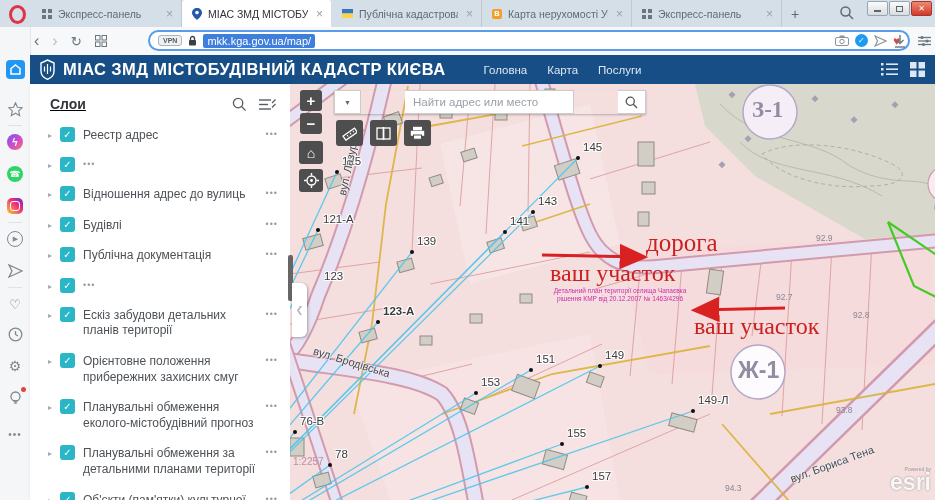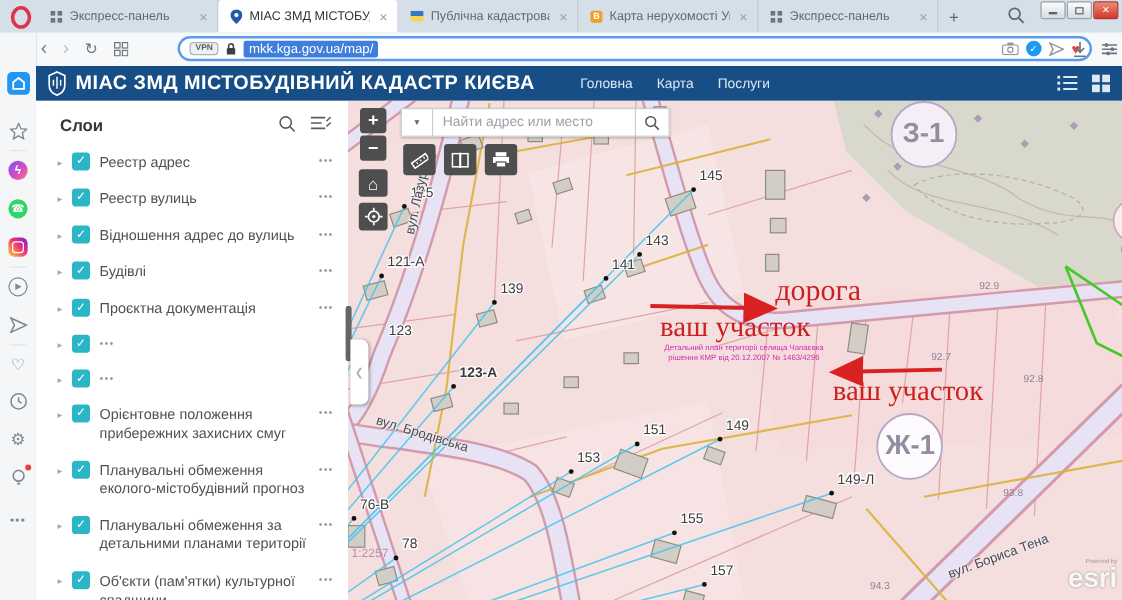--- a/index.html
+++ b/index.html
@@ -51,21 +51,21 @@
          font-size:7px;display:flex;align-items:center;justify-content:center;padding-left:1px;}
   .reddot{position:absolute;right:4px;top:2px;width:5px;height:5px;border-radius:50%;background:#e8413c;}
   
   .siteheader{position:absolute;left:30px;top:55px;width:905px;height:29px;background:#174e85;display:flex;align-items:center;
               color:#fff;padding:0 10px;box-sizing:border-box;}
   .sh-title{font-size:16.5px;font-weight:bold;letter-spacing:.4px;margin-left:8px;white-space:nowrap;}
   .sh-nav{display:flex;gap:20px;margin-left:38px;font-size:11.5px;color:#dbe7f4;}
   .sh-icons{margin-left:auto;display:flex;gap:12px;align-items:center;}
   
   .panel{position:absolute;left:30px;top:84px;width:260px;height:416px;background:#fff;box-shadow:1px 0 3px rgba(0,0,0,.15);}
-  .panel-head{display:flex;padding:12px 14px 8px 20px;}
+  .panel-head{display:flex;align-items:center;padding:12px 14px 8px 20px;text-decoration:underline;}
   .panel-title{font-size:14px;font-weight:bold;color:#32373b;flex:1;}
   .panel-head .pic{margin-left:12px;}
   .layeritem{display:flex;align-items:flex-start;gap:8px;padding:7.5px 12px 7.5px 18px;}
   .expand{color:#a2aab0;font-size:8px;margin-top:3px;}
   .lcheck{width:15px;height:15px;min-width:15px;border-radius:3px;background:#2bb6c7;color:#fff;font-size:10px;
           display:flex;align-items:center;justify-content:center;margin-top:-1px;}
   .llabel{flex:1;font-size:12px;color:#4d5257;line-height:1.3;}
   .ldots{color:#939da5;font-size:9px;letter-spacing:1px;margin-top:1px;}
   .pscroll{position:absolute;right:-3px;top:171px;width:5px;height:46px;background:#666;border-radius:2px;z-index:5;}
   
@@ -83,21 +83,21 @@
   .scalefrag{position:absolute;font-size:10px;color:#bb8fa4;z-index:3;}
   .esri{position:absolute;right:4px;bottom:6px;text-align:right;z-index:4;}
   .esri .pb{font-size:5px;color:#9a9a94;display:block;}
   .esri .lg{font-size:23px;font-weight:bold;color:rgba(255,255,255,.92);line-height:.9;text-shadow:0 0 2px #8a8a84;}
   .mtool{position:absolute;z-index:8;}
   .sqbtn{background:#4e4e4e;color:#fff;border-radius:3px;display:flex;align-items:center;justify-content:center;}
   .zoomin{left:10px;top:6px;width:22px;height:21px;font-size:15px;font-weight:bold;}
   .zoomout{left:10px;top:29px;width:22px;height:21px;font-size:15px;font-weight:bold;}
   .homebtn{left:9px;top:57px;width:24px;height:23px;font-size:14px;}
   .locbtn{left:9px;top:85px;width:24px;height:23px;}
-  .searchgrp{position:absolute;left:44px;top:6px;height:24px;display:flex;z-index:8;box-shadow:0 1px 2px rgba(0,0,0,.25);}
+  .searchgrp{position:absolute;left:44px;top:6px;height:24px;display:flex;z-index:8;box-shadow:0 1px 2px rgba(0,0,0,.25);gap:44px;}
   .ddbtn{width:25px;background:#fff;border:1px solid #ccc;display:flex;align-items:center;justify-content:center;color:#666;font-size:7px;}
   .srchinput{width:152px;border:1px solid #ccc;border-left:none;font-size:11.5px;padding:0 8px;color:#333;
              font-family:"Liberation Sans","DejaVu Sans",sans-serif;}
   .srchinput::placeholder{color:#9aa1a8;}
   .srchbtn{width:27px;background:#fff;border:1px solid #ccc;border-left:none;display:flex;align-items:center;justify-content:center;}
   .toolrow{position:absolute;left:46px;top:36px;display:flex;gap:7px;z-index:8;}
   .toolrow .sqbtn{position:static;width:27px;height:26px;}
   .collapse{position:absolute;left:2px;top:199px;width:15px;height:54px;background:#fff;border-radius:0 6px 6px 0;
             box-shadow:1px 1px 3px rgba(0,0,0,.3);display:flex;align-items:center;justify-content:center;
             color:#b0b6ba;font-size:9px;z-index:8;}
@@ -312,49 +312,49 @@
   <div id="layer-list">
       <div class="layeritem">
         <span class="expand">▸</span>
         <span class="lcheck">✓</span>
         <span class="llabel">Реестр адрес</span>
         <span class="ldots">•••</span>
       </div>
       <div class="layeritem">
         <span class="expand">▸</span>
         <span class="lcheck">✓</span>
-        <span class="llabel">Реестр вулиць</span>
         <span class="ldots">•••</span>
       </div>
       <div class="layeritem">
         <span class="expand">▸</span>
         <span class="lcheck">✓</span>
         <span class="llabel">Відношення адрес до вулиць</span>
         <span class="ldots">•••</span>
       </div>
       <div class="layeritem">
         <span class="expand">▸</span>
         <span class="lcheck">✓</span>
         <span class="llabel">Будівлі</span>
         <span class="ldots">•••</span>
       </div>
       <div class="layeritem">
         <span class="expand">▸</span>
         <span class="lcheck">✓</span>
-        <span class="llabel">Проєктна документація</span>
-        <span class="ldots">•••</span>
-      </div>
-      <div class="layeritem">
-        <span class="expand">▸</span>
-        <span class="lcheck">✓</span>
-        <span class="ldots">•••</span>
-      </div>
-      <div class="layeritem">
-        <span class="expand">▸</span>
-        <span class="lcheck">✓</span>
+        <span class="llabel">Публічна документація</span>
+        <span class="ldots">•••</span>
+      </div>
+      <div class="layeritem">
+        <span class="expand">▸</span>
+        <span class="lcheck">✓</span>
+        <span class="ldots">•••</span>
+      </div>
+      <div class="layeritem">
+        <span class="expand">▸</span>
+        <span class="lcheck">✓</span>
+        <span class="llabel">Ескіз забудови детальних планів території</span>
         <span class="ldots">•••</span>
       </div>
       <div class="layeritem">
         <span class="expand">▸</span>
         <span class="lcheck">✓</span>
         <span class="llabel">Орієнтовне положення прибережних захисних смуг</span>
         <span class="ldots">•••</span>
       </div>
       <div class="layeritem">
         <span class="expand">▸</span>
@@ -556,21 +556,21 @@
       <div class="elev" style="left: 535px; top: 226px;">92.8</div>
       <div class="elev" style="left: 518px; top: 321px;">93.8</div>
       <div class="elev" style="left: 407px; top: 399px; text-align: center;">94.3</div>
       <div class="elev" style="left: 616px; top: 118px;">пустир</div>
     </div>
 
   <div class="street" style="left:46px;top:110px;transform:rotate(-78deg);transform-origin:left top;">вул. Лазурна</div>
   <div class="street" style="left:22px;top:272px;transform:rotate(17deg);">вул. Бродівська</div>
   <div class="street" style="left:498px;top:374px;transform:rotate(-20deg);">вул. Бориса Тена</div>
 
-  <div class="zone" style="left:462px;top:13px;">З-1</div>
+  <div class="zone" style="left:462px;top:13px;font-family:Liberation Serif, serif;">З-1</div>
   <div class="zone" style="left:448px;top:273px;">Ж-1</div>
 
   <div class="red-annot" style="left:356px;top:145px;font-size:25px;">дорога</div>
   <div class="red-annot" style="left:260px;top:176px;font-size:24px;">ваш участок</div>
   <div class="red-annot" style="left:404px;top:229px;font-size:24px;">ваш участок</div>
   <div class="dpt" style="left:255px;top:203px;">
     <span>Детальний план території селища Чапаєвка</span><br>
     <span>рішення КМР від 20.12.2007 № 1463/4296</span>
   </div>
   <div class="scalefrag" style="left:3px;top:372px;">1:2257</div>

